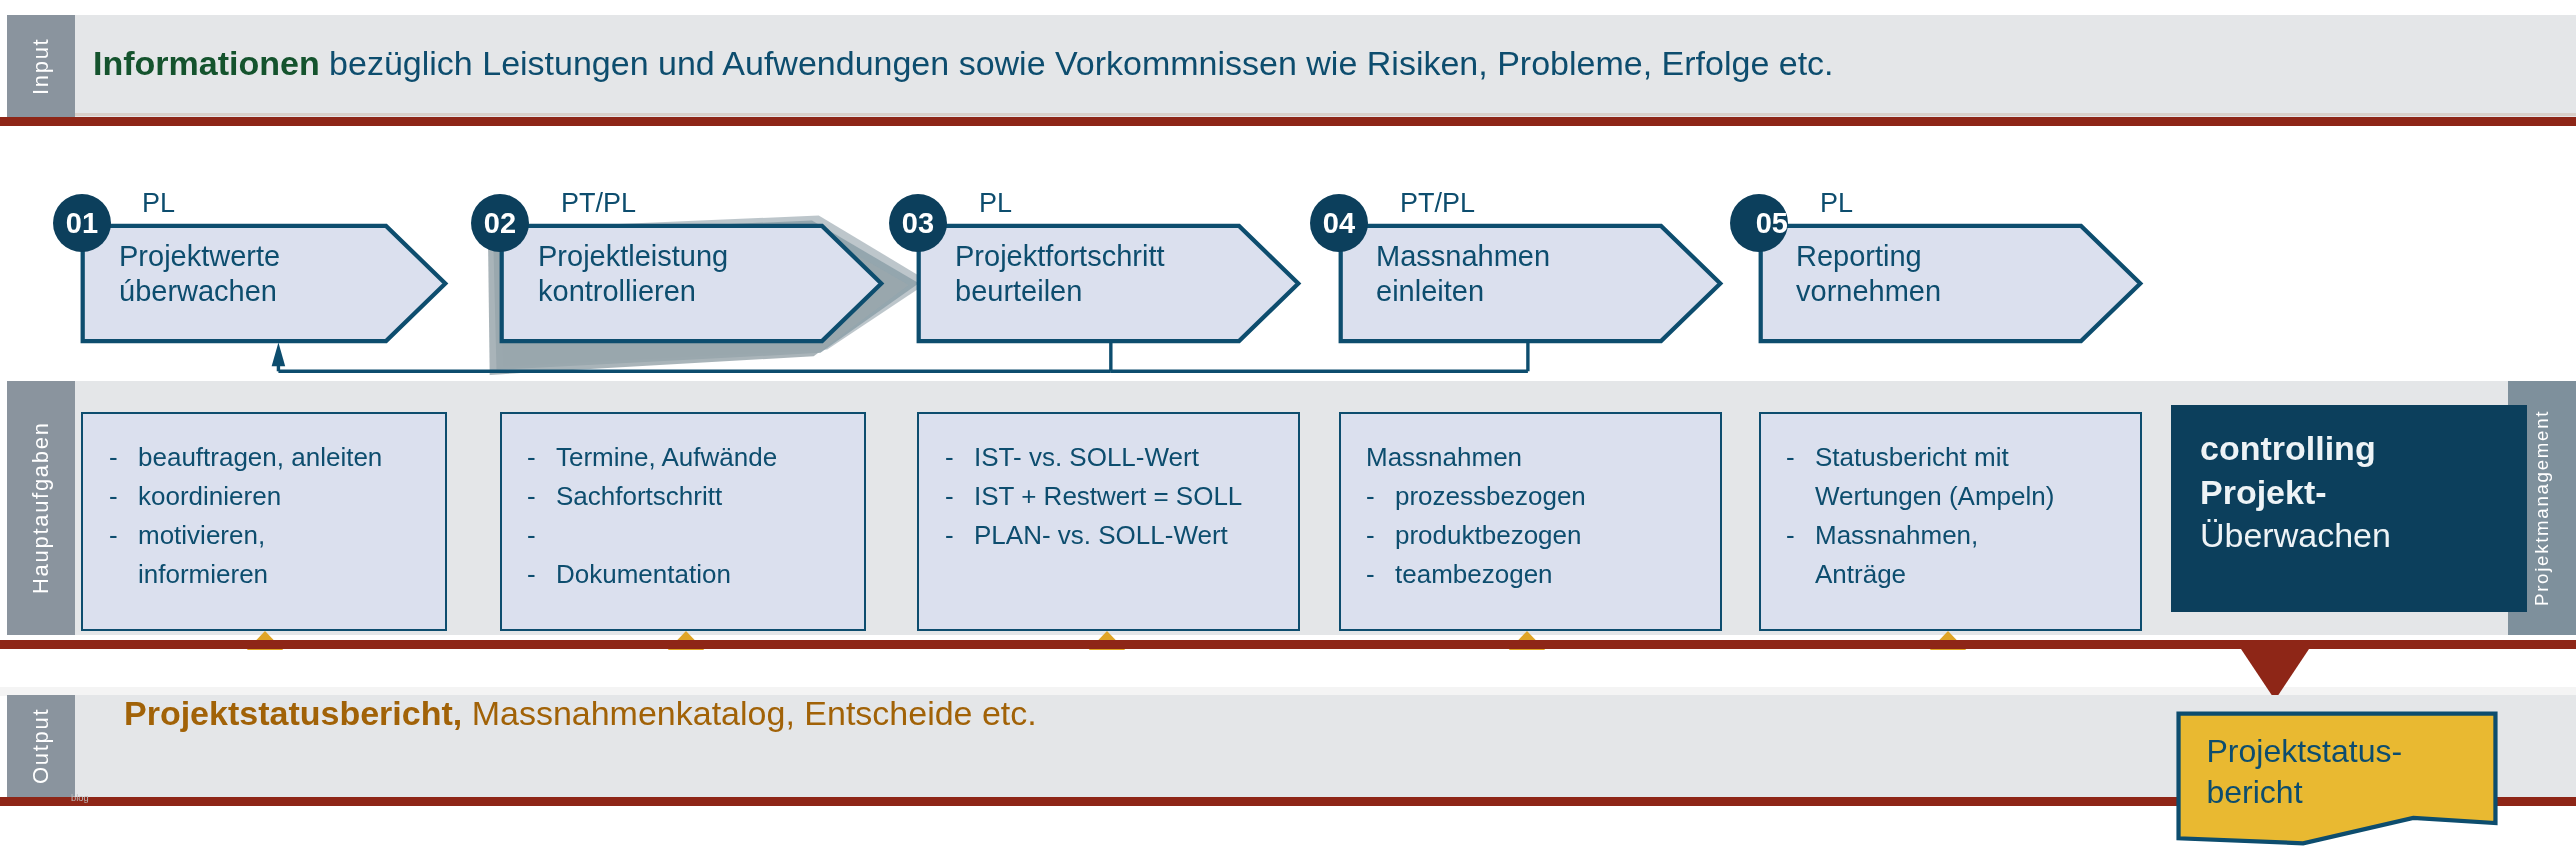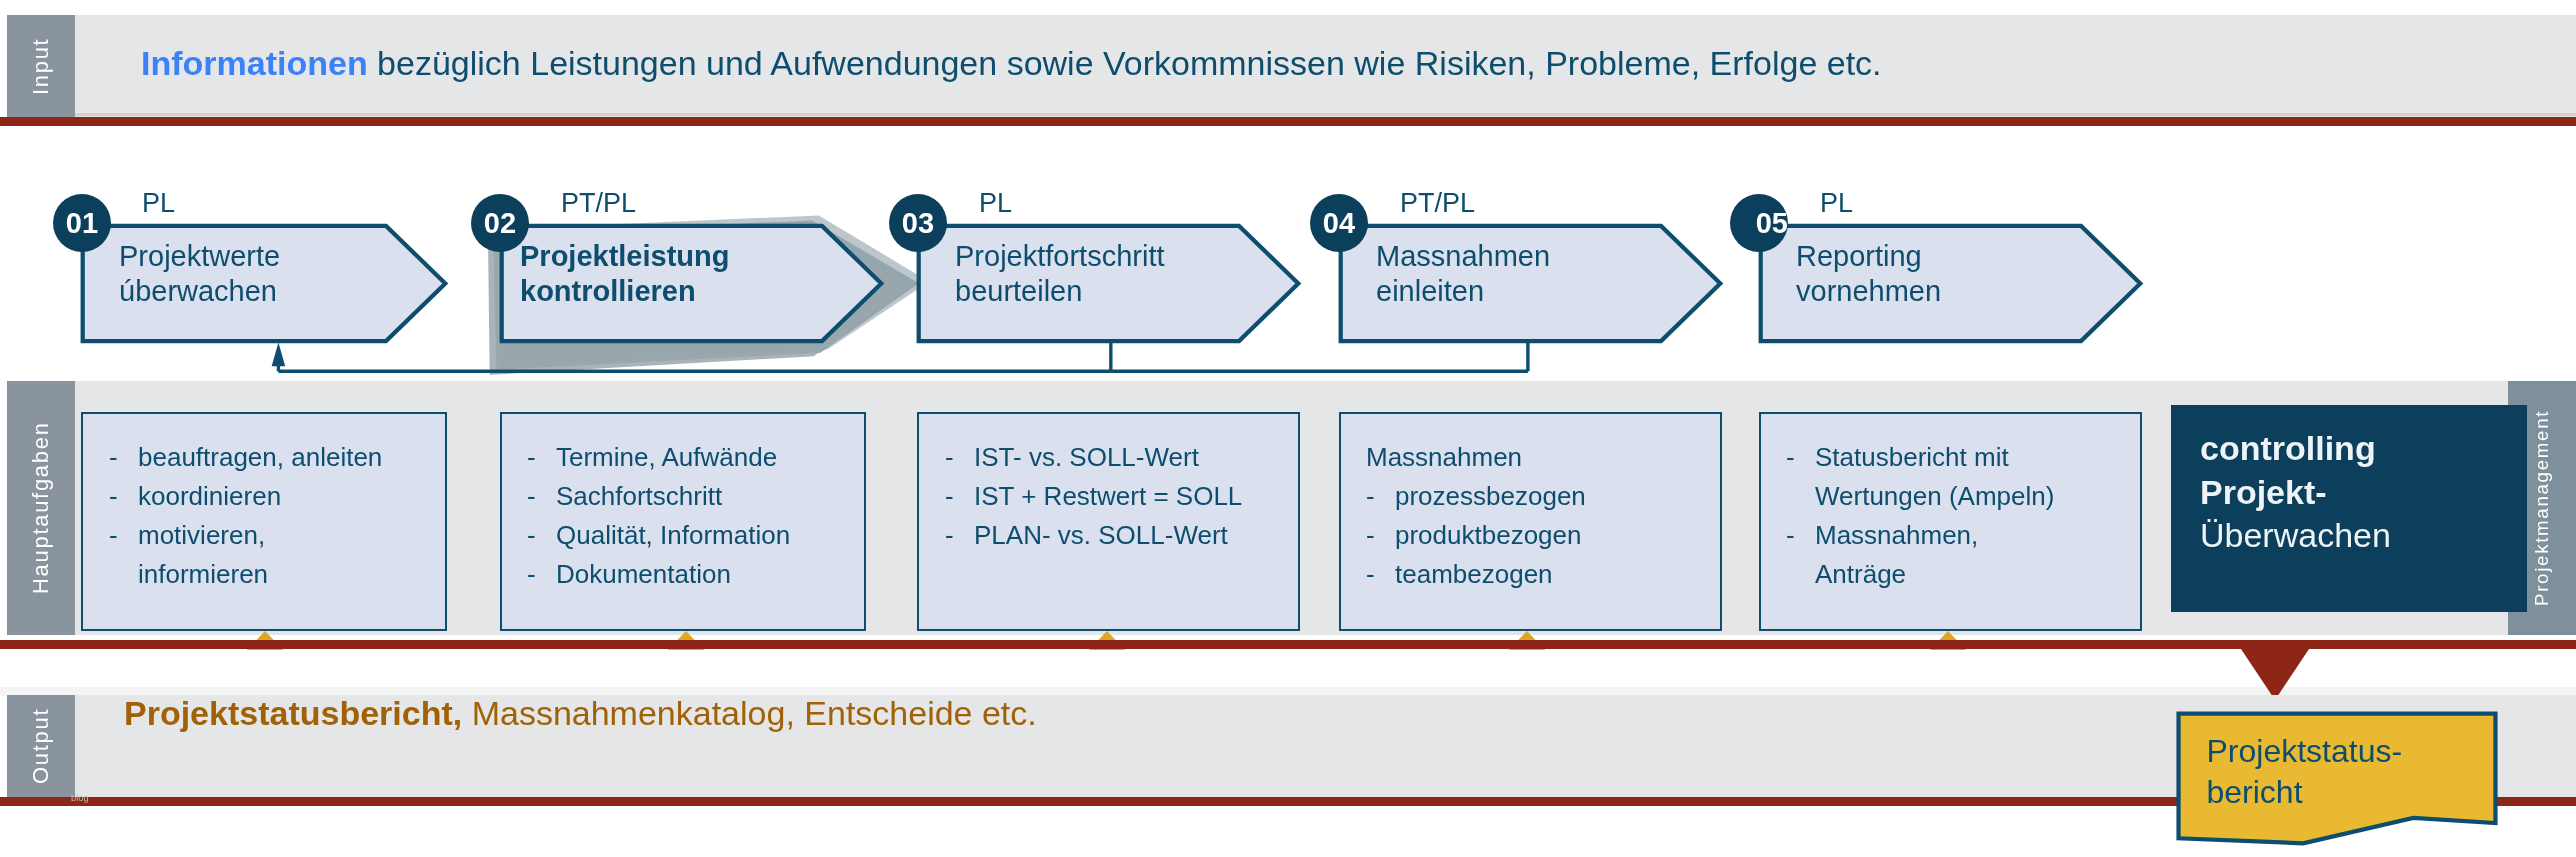--- a/index.html
+++ b/index.html
@@ -21,21 +21,21 @@
   .redline{position:absolute;background:#8e2617;height:9.3px;}
   .thinline{position:absolute;background:#d9cfc9;height:2.5px;}
 
   
   #input-band{left:75px;top:15.3px;width:2501px;height:102px;background:#e4e6e8;}
   #input-tab{left:6.8px;top:15.3px;width:68px;height:102px;}
   #input-text{
     position:absolute;left:93px;top:44px;font-size:34px;color:#0d4d6e;
     white-space:nowrap;
   }
-  #input-text b{font-weight:bold;color:#3b82f6;margin-left:48px;}
+  #input-text b{font-weight:bold;color:#14532d;}
   #input-redline{left:0;top:117px;width:2576px;}
   #input-thin{left:75px;top:113px;width:2501px;}
 
   
   .red-tri-down{
     position:absolute;width:0;height:0;
     border-left:36px solid transparent;border-right:36px solid transparent;
     border-top:54px solid #8e2617;
   }
   #tri-input{left:161px;top:126px;}
@@ -150,21 +150,21 @@
   </div>
 
   <div class="step">
     <div class="stepbadge" style="left:471px;top:194px;">
       <span>02</span>
     </div>
     <div class="steplabel" style="left:561px;top:188px;">PT/PL</div>
     <svg class="chevsvg" style="left:500px;top:224px;" width="383" height="119" viewBox="0 0 452 140">
       <polygon points="2,2 380,2 450,70 380,138 2,138" fill="#dbe0ee" stroke="#0d4d6e" stroke-width="5"></polygon>
     </svg>
-    <div class="steptext" style="left:520px;top:239px;font-weight:bold;">Projektleistung
+    <div class="steptext" style="left:538px;top:239px;">Projektleistung
 kontrollieren</div>
   </div>
 
   <div class="step">
     <div class="stepbadge" style="left:889px;top:194px;">
       <span>03</span>
     </div>
     <div class="steplabel" style="left:979px;top:188px;">PL</div>
     <svg class="chevsvg" style="left:917px;top:224px;" width="383" height="119" viewBox="0 0 452 140">
       <polygon points="2,2 380,2 450,70 380,138 2,138" fill="#dbe0ee" stroke="#0d4d6e" stroke-width="5"></polygon>
@@ -238,21 +238,20 @@
     <div class="li">
         <span class="dash">-</span>
         <span class="txt">Termine, Aufwände</span>
       </div>
     <div class="li">
         <span class="dash">-</span>
         <span class="txt">Sachfortschritt</span>
       </div>
     <div class="li">
         <span class="dash">-</span>
-        <span class="txt">Qualität, Information</span>
       </div>
     <div class="li">
         <span class="dash">-</span>
         <span class="txt">Dokumentation</span>
       </div>
   </div>
 
   <div class="taskbox" style="left:917px;top:412px;width:383px;height:219px;"></div>
   <div class="tasklist" style="left:945px;top:438px;width:354px;">
     <div class="li">

